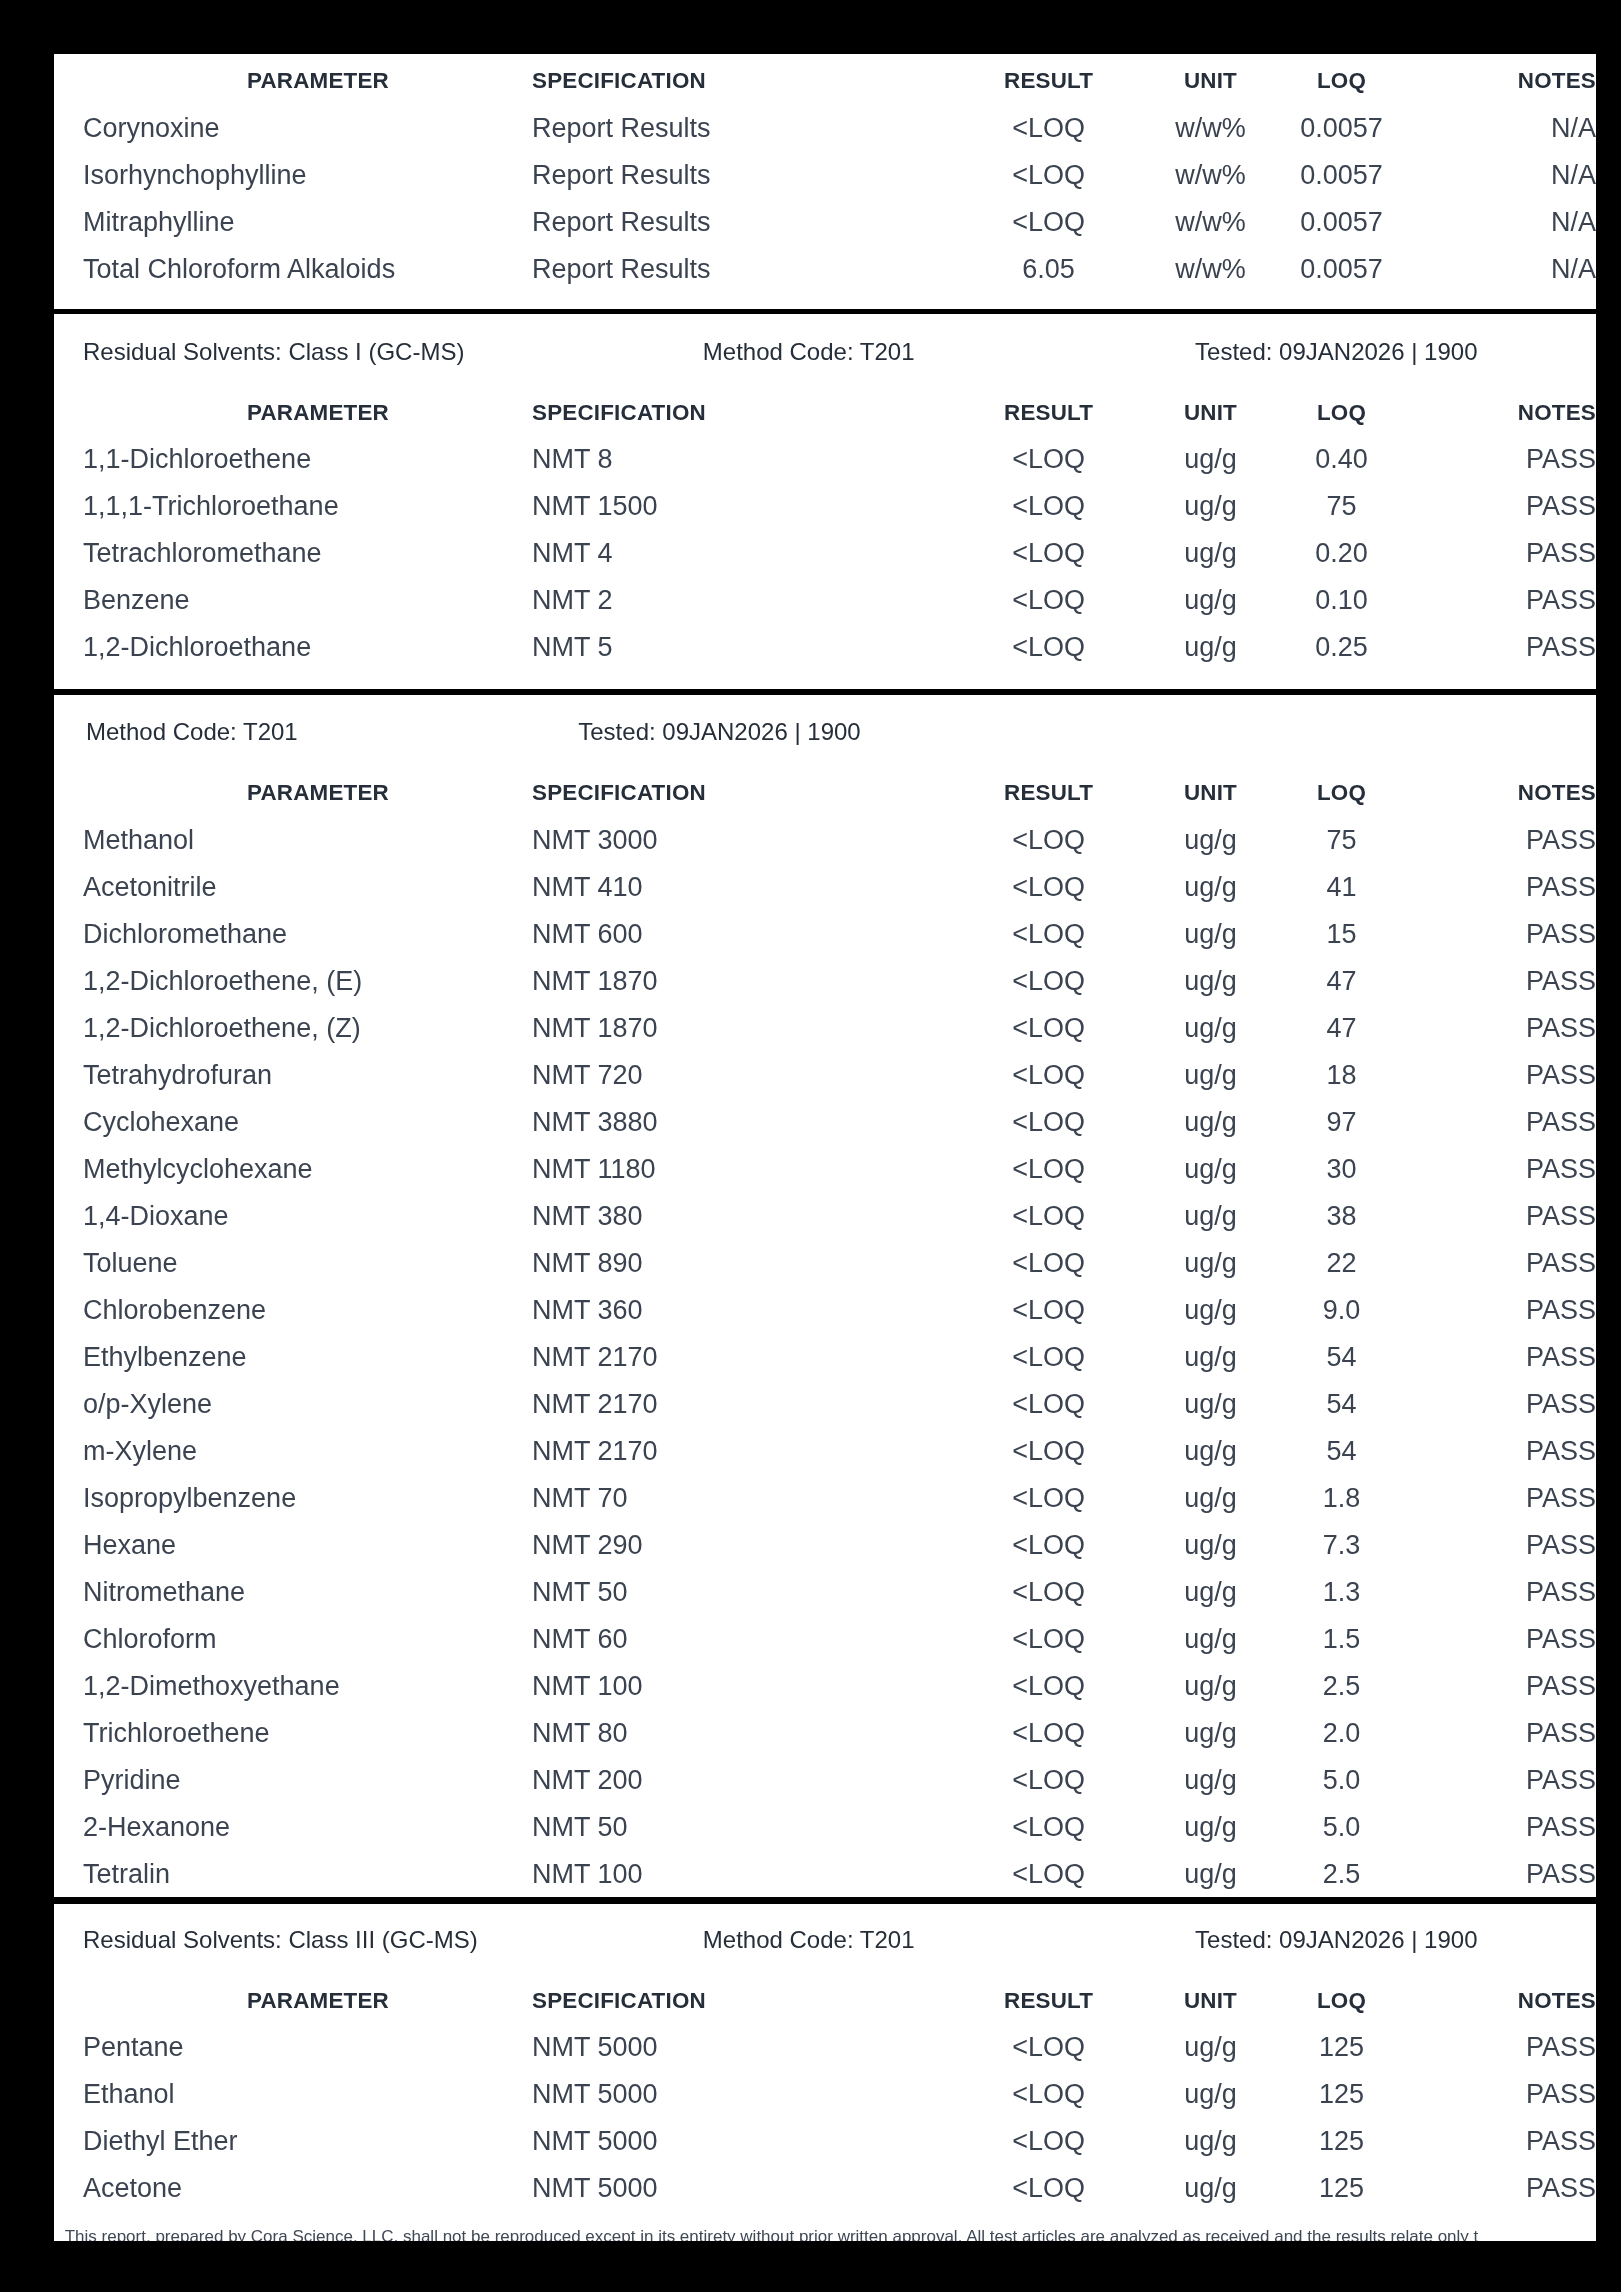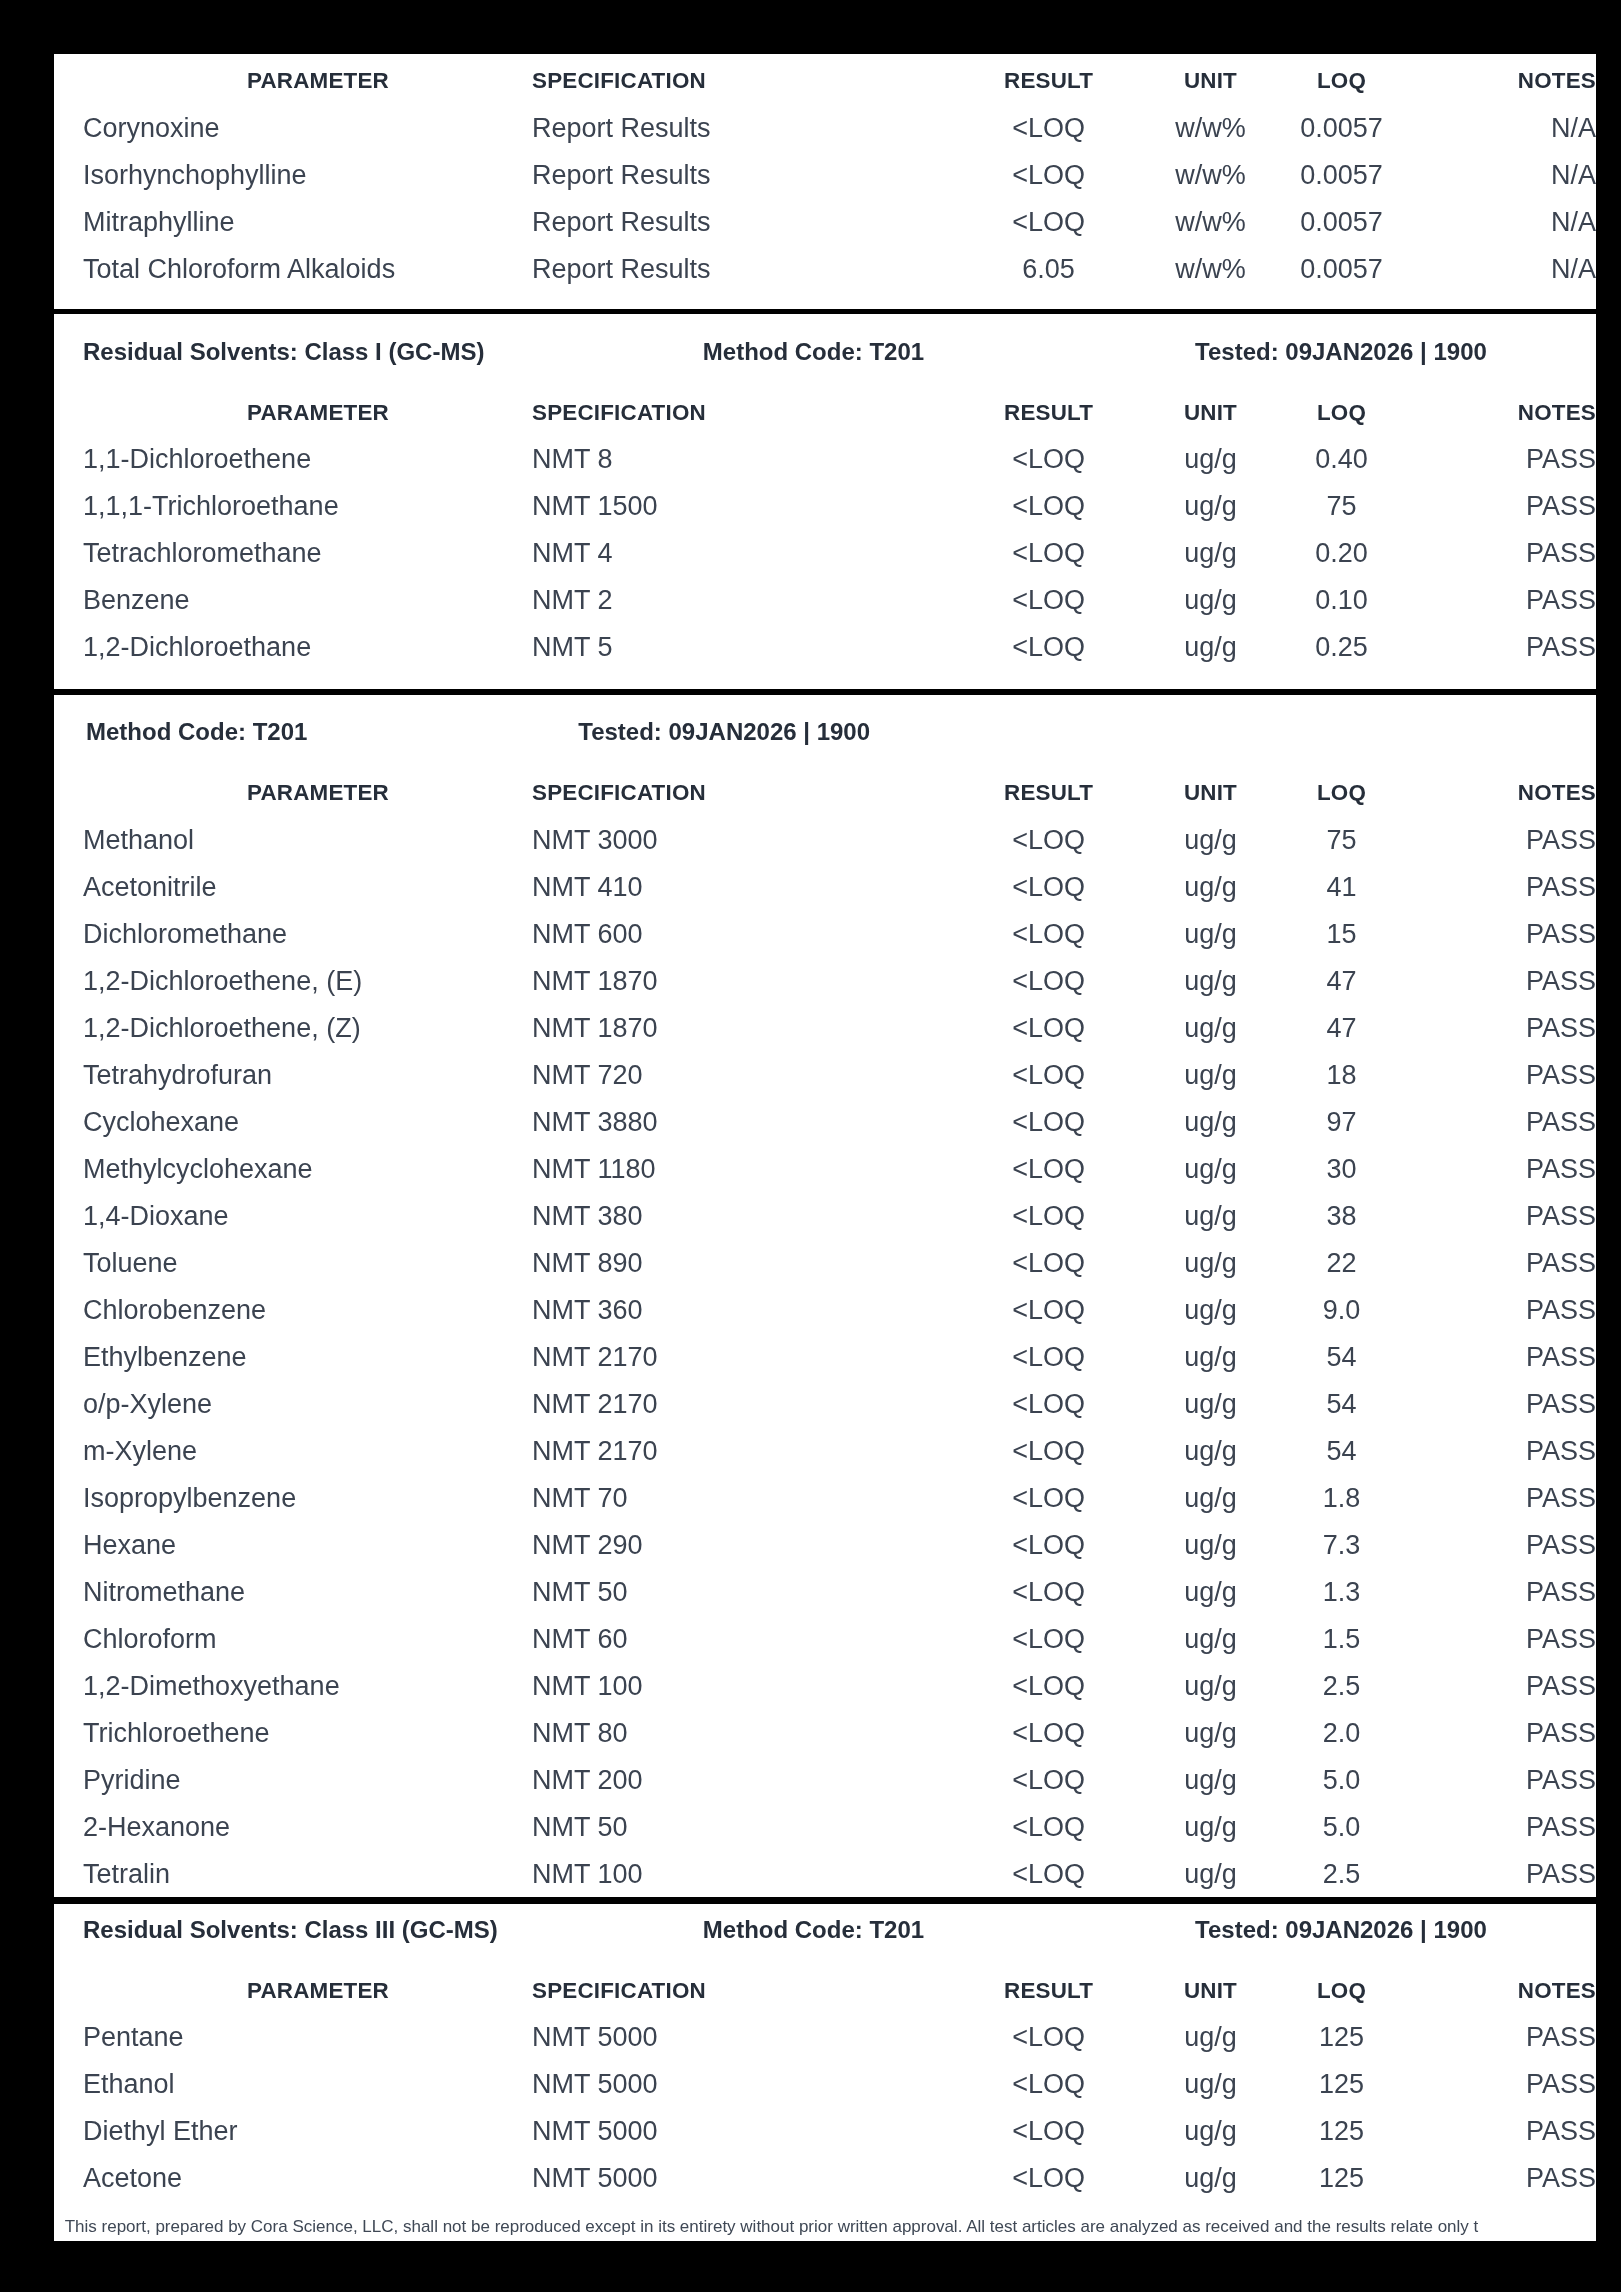--- a/index.html
+++ b/index.html
@@ -6,23 +6,23 @@
   body{
     width:1622px;height:2293px;
     background:#000;
     font-family:"Liberation Sans","DejaVu Sans",sans-serif;
     overflow:hidden;
   }
   .box{background:#fff;margin:0 26px 0 54px;box-sizing:border-box}
   #box-alkaloids{margin-top:54px;height:255px;padding-top:3.6px}
   #box-class1{margin-top:5.4px;height:375px;padding-top:12.5px}
   #box-class2{margin-top:5.4px;height:1202px;padding-top:12.5px}
-  #box-class3{margin-top:7.2px;height:337px;padding-top:1px;overflow:hidden}
-
-  .sec-head{display:flex;align-items:center;height:50px;font-weight:700;font-size:24px;color:#262e3a}
+  #box-class3{margin-top:7.2px;height:337px;padding-top:11px;overflow:hidden}
+
+  .sec-head{display:flex;align-items:center;height:50px;font-weight:400;font-size:24px;color:#262e3a}
   .sh-title{width:40%;padding-left:29px;box-sizing:border-box}
   .sh-method{width:34%;padding-left:32px;box-sizing:border-box}
   .sh-tested{width:26%;text-align:left;padding-right:7.2px;box-sizing:border-box}
   .spacer{height:12.5px}
 
   .row{display:flex;align-items:center;height:47px;font-size:27px;color:#3b4350}
   .row.head{font-weight:700;font-size:22.4px;color:#262e3a;letter-spacing:0.2px}
   .c{box-sizing:border-box;white-space:nowrap}
   .param{width:31%;padding-left:29px;text-align:left}
   .spec{width:27%;}

